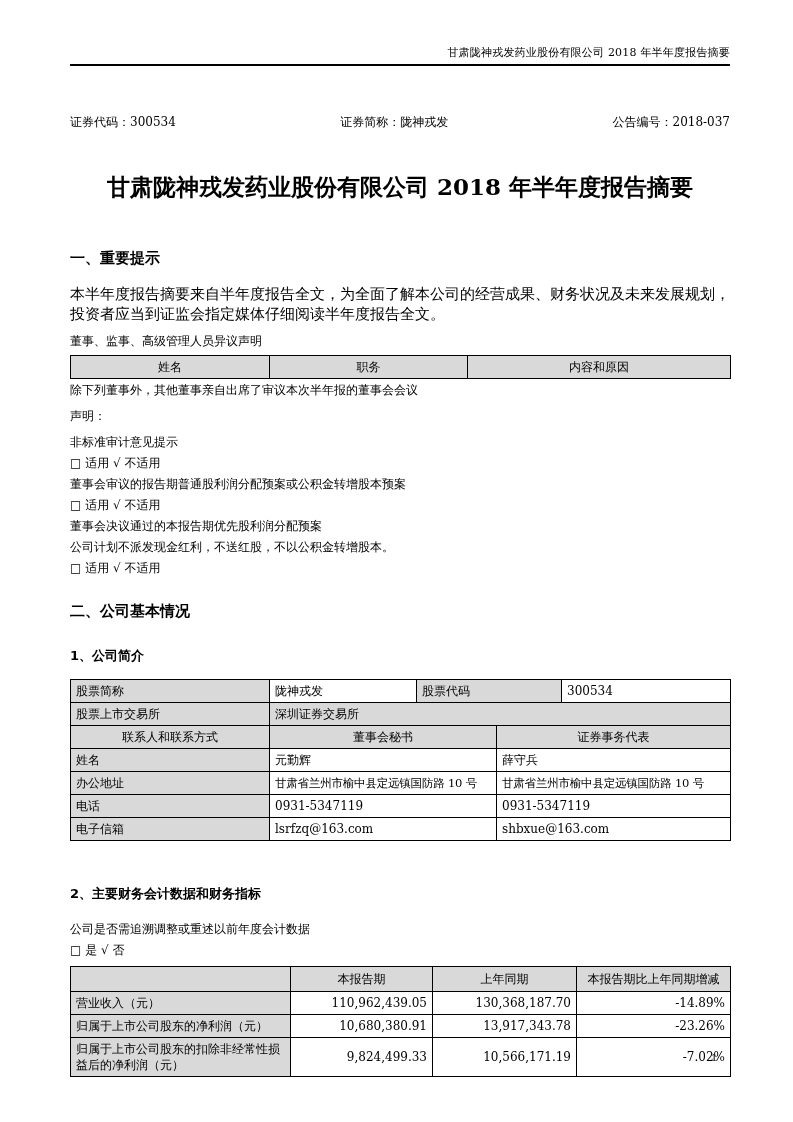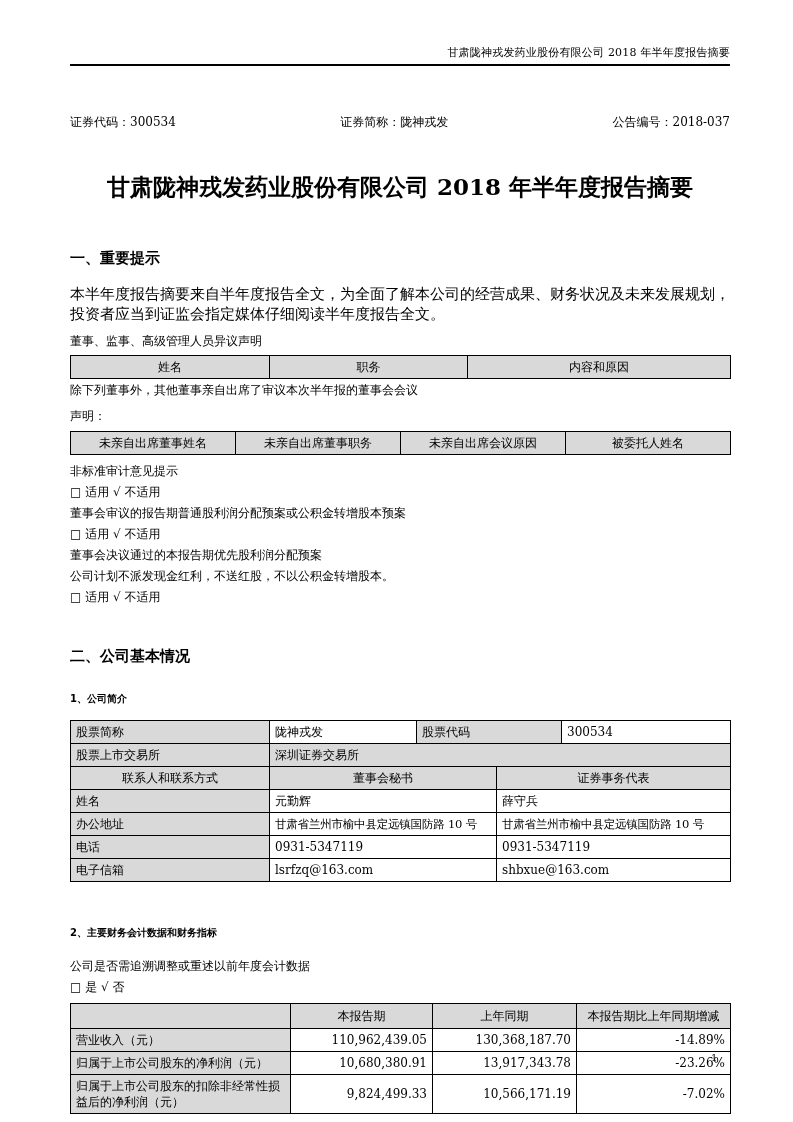--- a/index.html
+++ b/index.html
@@ -7,23 +7,23 @@
   body { font-family:"DejaVu Serif","Liberation Serif",serif; color:#000; }
   .page {
     position:relative; width:793px; height:1122px; margin:0 auto;
     background:#ffffff; padding:0 63px 0 70px; overflow:hidden;
   }
   .doc-header { padding-top:45px; padding-bottom:4px; border-bottom:2px solid #000; }
   .doc-header-text { font-size:11px; text-align:right; letter-spacing:0.2px; }
   .meta-row { margin-top:48px; display:flex; justify-content:space-between; font-size:12px; }
   .main-title { margin-top:40px; text-align:center; font-size:23px; font-weight:bold; line-height:32px; }
   .sec-h2 { font-family:"DejaVu Sans","Liberation Sans",sans-serif; font-size:15px; font-weight:bold; }
-  .sec-h3 { font-family:"DejaVu Sans","Liberation Sans",sans-serif; font-size:10px; font-weight:bold; }
+  .sec-h3 { font-family:"DejaVu Sans","Liberation Sans",sans-serif; font-size:13px; font-weight:bold; }
   .h2-1 { margin-top:46px; }
-  .h2-2 { margin-top:40px;font-family:Liberation Mono, monospace; }
+  .h2-2 { margin-top:24px;font-family:Liberation Mono, monospace; }
   .h3-1 { margin-top:26px; }
   .h3-2 { margin-top:44px; }
   .para { margin-top:16px; font-size:15px; line-height:20px; text-align:justify; }
   .line { font-size:12px; line-height:20px; margin-top:1px; }
   .label-line { margin-top:8px; font-size:12px; line-height:18px; }
   .tbl { width:100%; border-collapse:collapse; table-layout:fixed; font-size:12px; }
   .tbl th, .tbl td { border:1px solid #000; padding:3px 5px; line-height:16px; vertical-align:middle; }
   .tbl th { background:#d9d9d9; font-weight:normal; text-align:center; }
   .tbl td.gray { background:#d9d9d9; }
   .tbl td.num { text-align:right; }
@@ -70,36 +70,20 @@
       <th>姓名</th>
       <th>职务</th>
       <th>内容和原因</th>
     </tr>
   </tbody>
     </table>
 
   <p class="line">除下列董事外，其他董事亲自出席了审议本次半年报的董事会会议</p>
   <p class="line mt6">声明：</p>
 
-  <table class="tbl mt5">
-    <colgroup>
-        <col style="width:165px">
-        <col style="width:165px">
-        <col style="width:165px">
-        <col style="width:165px">
-      </colgroup>
-    <tbody>
-        <tr>
-      <th>未亲自出席董事姓名</th>
-      <th>未亲自出席董事职务</th>
-      <th>未亲自出席会议原因</th>
-      <th>被委托人姓名</th>
-    </tr>
-  </tbody>
-    </table>
 
   <p class="line mt6">非标准审计意见提示</p>
   <p class="line">□ 适用 √ 不适用</p>
   <p class="line">董事会审议的报告期普通股利润分配预案或公积金转增股本预案</p>
   <p class="line">□ 适用 √ 不适用</p>
   <p class="line">董事会决议通过的本报告期优先股利润分配预案</p>
   <p class="line">公司计划不派发现金红利，不送红股，不以公积金转增股本。</p>
   <p class="line">□ 适用 √ 不适用</p>
 
   <div class="sec-h2 h2-2">二、公司基本情况</div>

